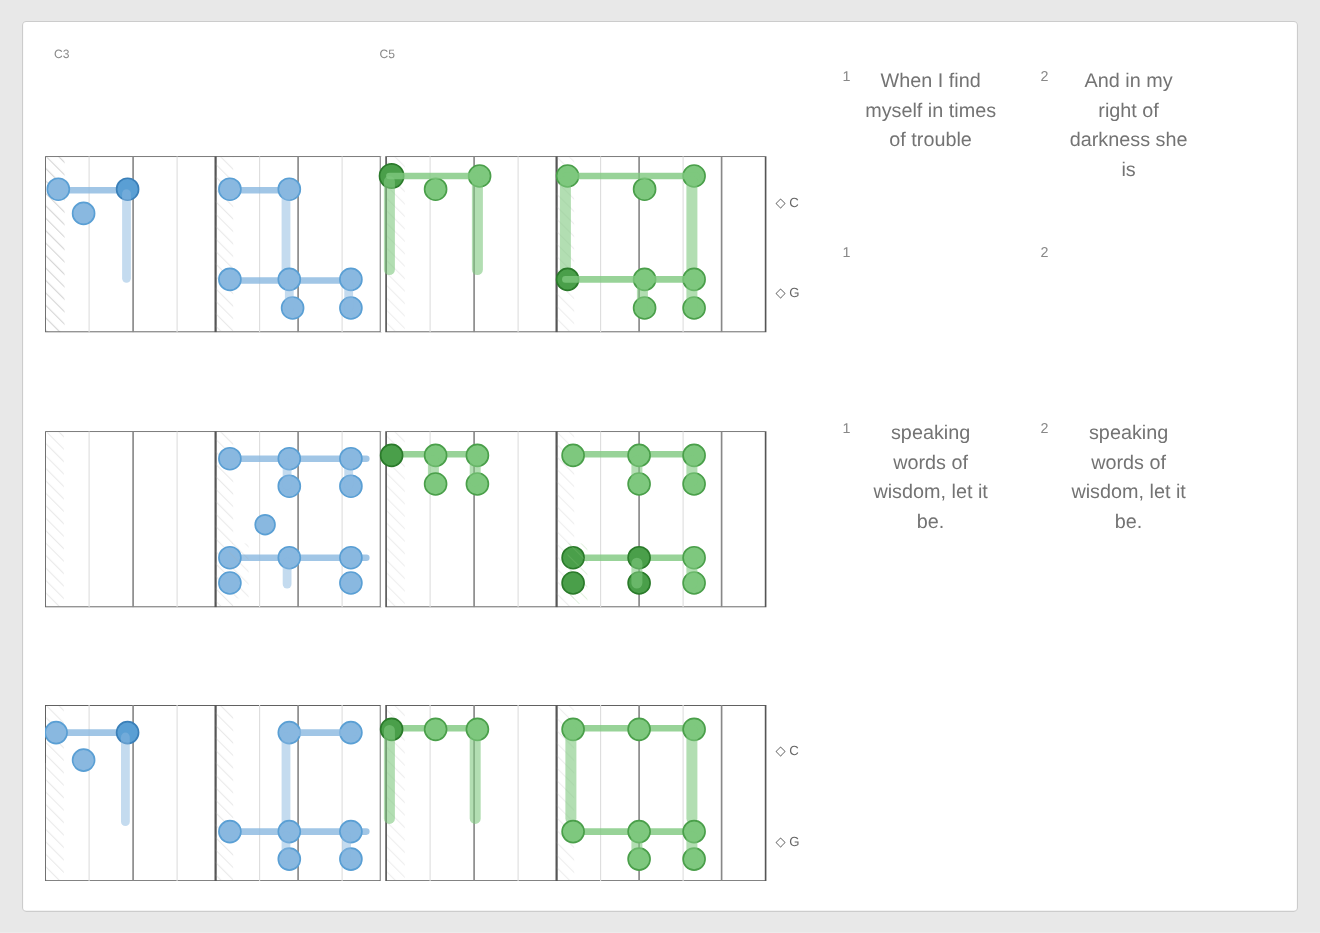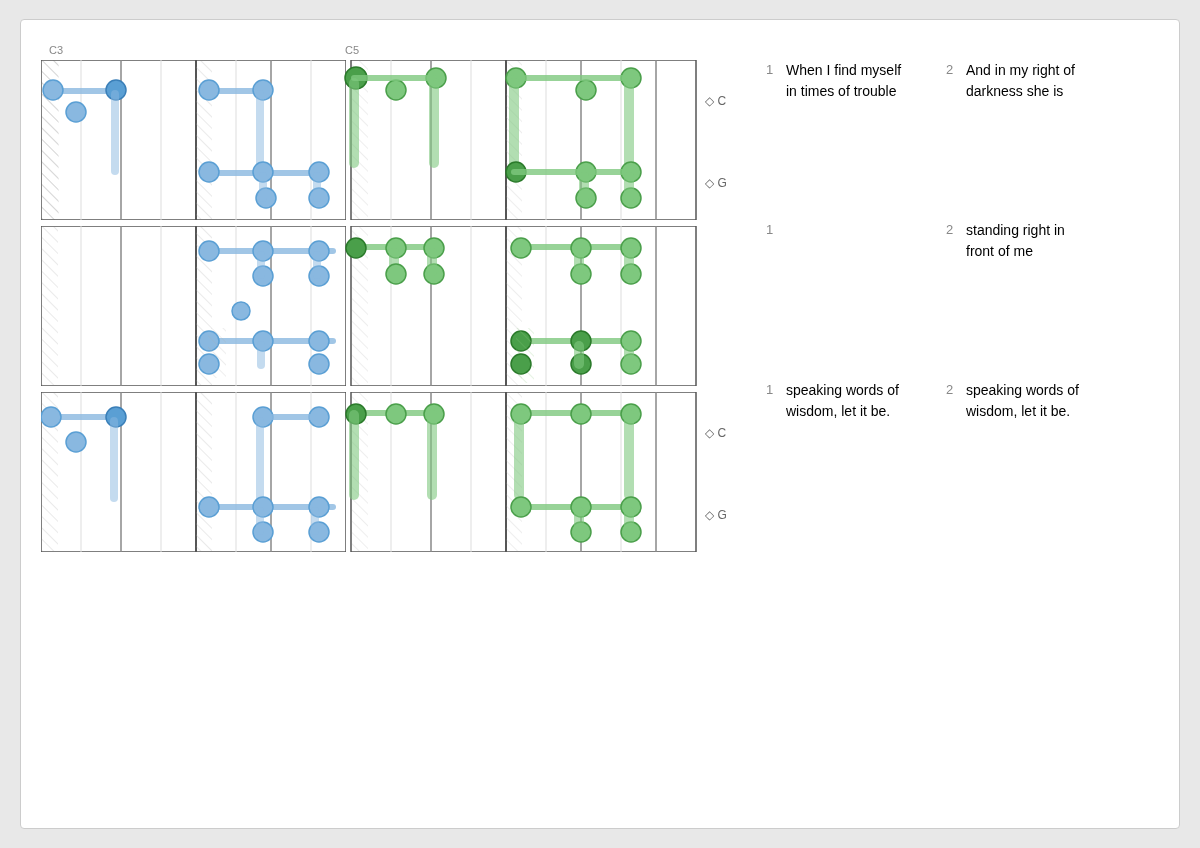--- a/index.html
+++ b/index.html
@@ -20,20 +20,21 @@
       display: flex;
       flex-direction: row;
       padding: 20px 10px 20px 20px;
       position: relative;
     }
     .notation-area {
       display: flex;
       flex-direction: column;
       gap: 0;
       flex: 0 0 680px;
+      justify-content: space-between;
     }
     .note-label {
       font-size: 12px;
       color: #666;
       white-space: nowrap;
     }
 
     
     .text-area {
       flex: 1;
@@ -57,24 +58,25 @@
       gap: 6px;
       min-width: 180px;
     }
     .lyric-number {
       font-size: 13px;
       color: #888;
       min-width: 14px;
       padding-top: 2px;
     }
     .lyric-text {
-      font-size: 14px;
-      color: #000000;
+      font-size: 18px;
+      color: #737373;
       line-height: 1.5;
       max-width: 120px;
+      text-align: center;
     }
     .label-col {
       display: flex;
       flex-direction: column;
       justify-content: space-around;
       width: 55px;
       padding-left: 4px;
       font-size: 12px;
       color: #777;
     }
@@ -387,21 +389,20 @@
         <div class="lyric-text">And in my right of darkness she is</div>
       </div>
     </div>
 
     <div class="lyric-row">
       <div class="lyric-group">
         <span class="lyric-number">1</span>
       </div>
       <div class="lyric-group">
         <span class="lyric-number">2</span>
-        <div class="lyric-text">standing right in front of me</div>
       </div>
     </div>
 
     <div class="lyric-row">
       <div class="lyric-group">
         <span class="lyric-number">1</span>
         <div class="lyric-text">speaking words of wisdom, let it be.</div>
       </div>
       <div class="lyric-group">
         <span class="lyric-number">2</span>

